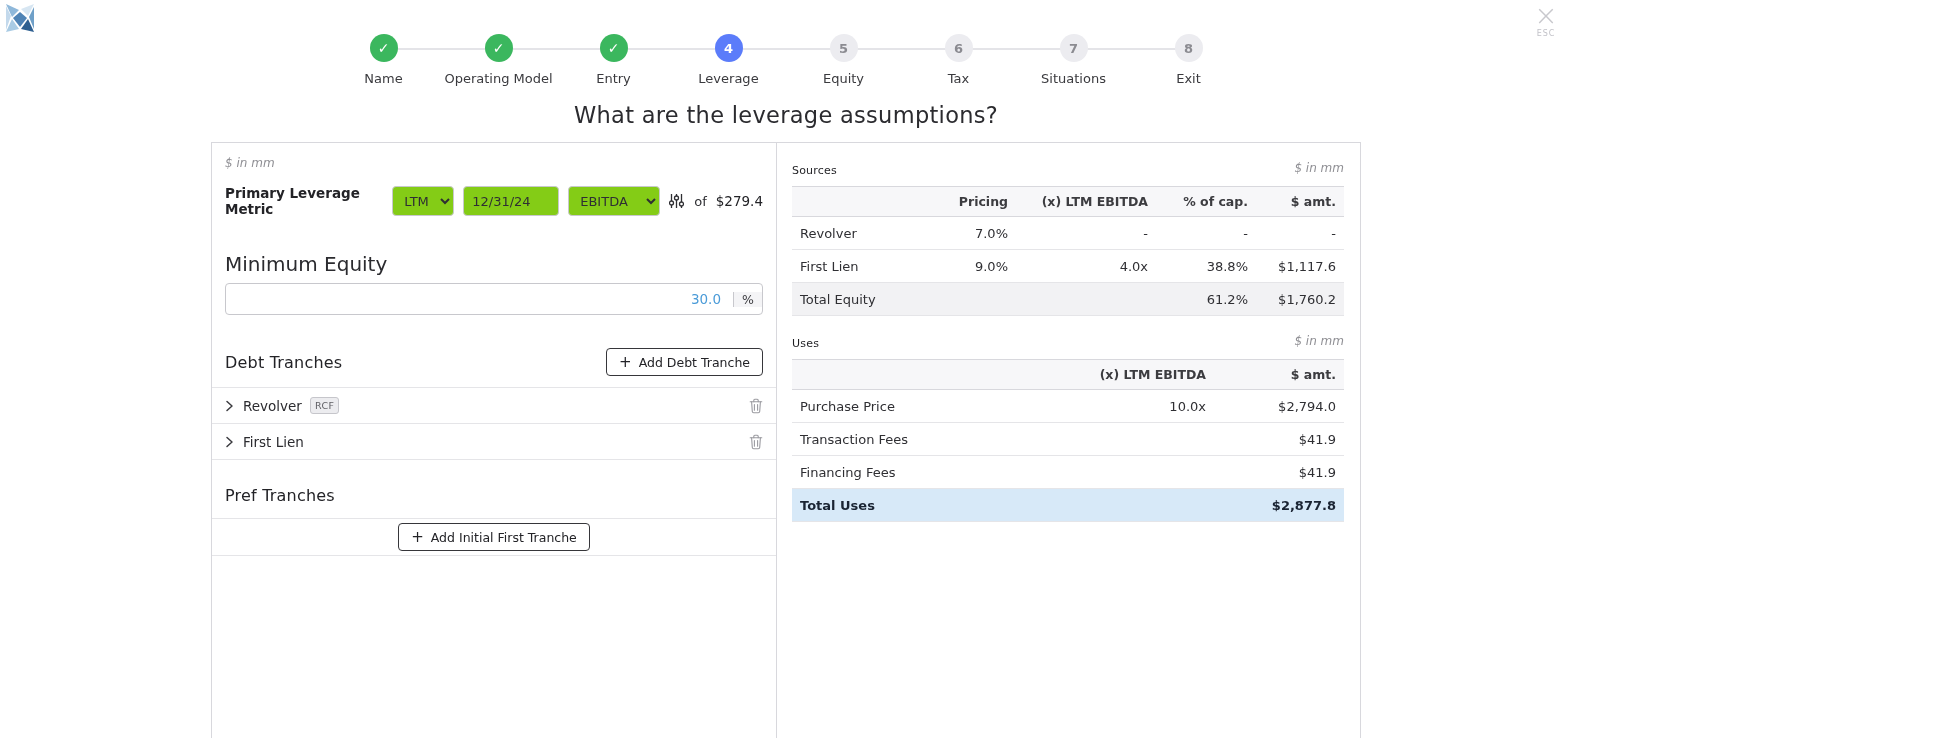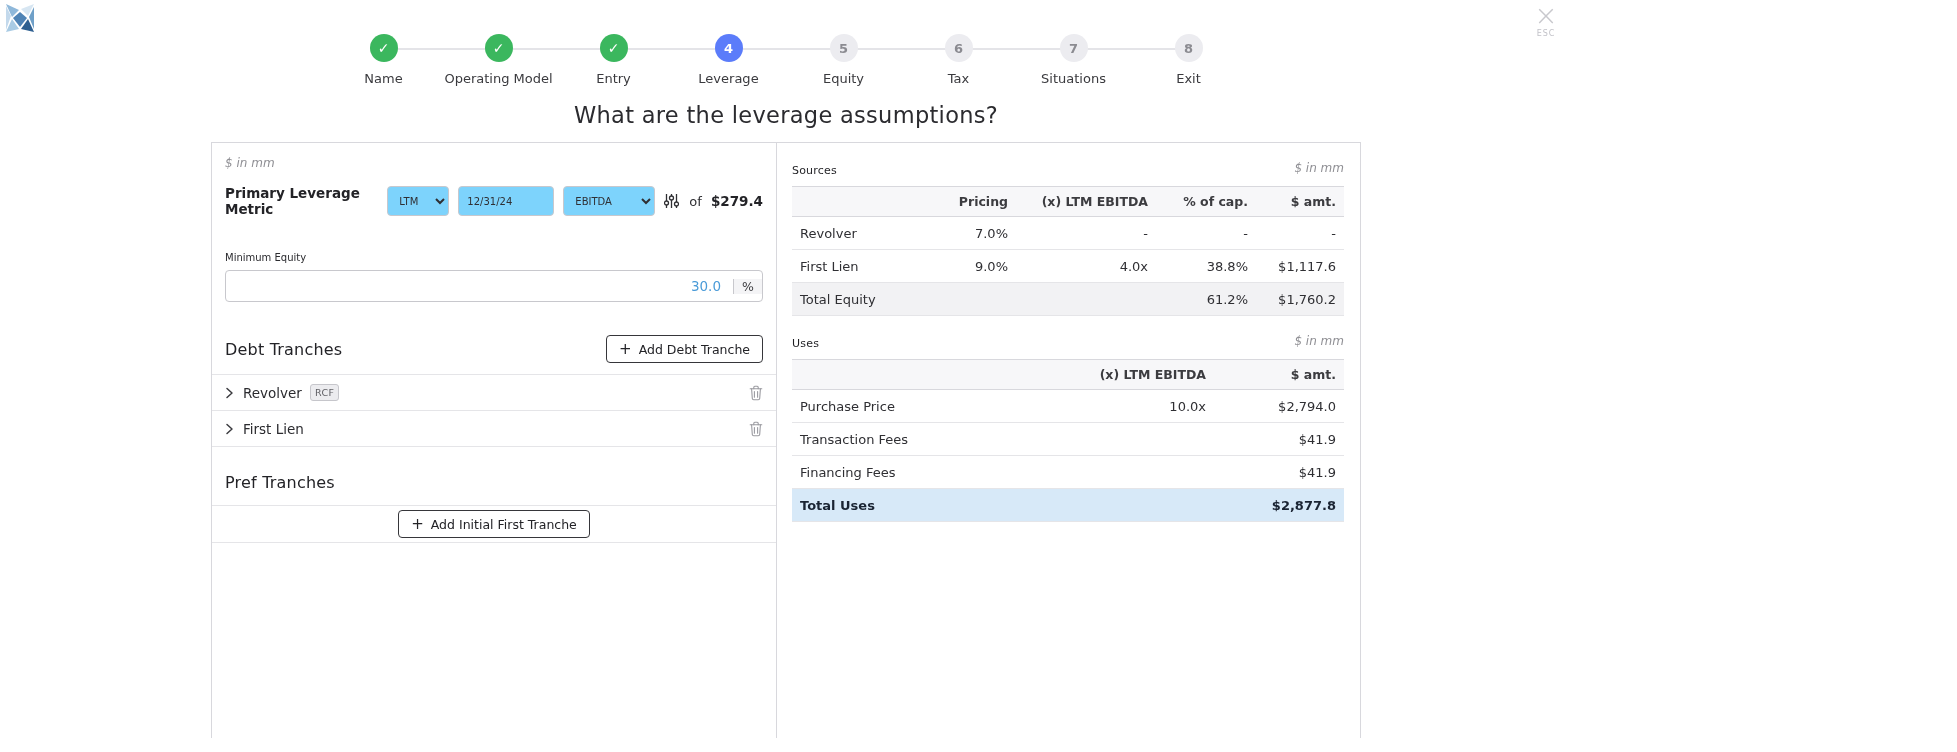--- a/index.html
+++ b/index.html
@@ -47,31 +47,31 @@
 
   
   .units { font-style: italic; font-size: 12px; color: #909095; }
   .left-units { margin: 13px 13px 0; }
 
   .primary-row { display: flex; align-items: center; margin: 15px 13px 0; }
   .primary-label { font-weight: bold; font-size: 13.5px; flex: 1; color: #232327; }
   .controls { display: flex; align-items: center; gap: 9px; }
   .ctl-select, .ctl-input {
     height: 30px; border: 1px solid #c8c8cd; border-radius: 4px;
-    font-family: inherit; font-size: 10px; color: #2f2f33; background: #7dd3fc;
+    font-family: inherit; font-size: 13px; color: #2f2f33; background: #84cc16;
   }
   .ctl-select { padding: 0 2px 0 7px; }
   .w-ltm { width: 62px; }
   .w-date { width: 96px; padding: 0 8px; }
   .w-metric { width: 92px; }
   .of { font-size: 13px; margin-left: 1px; }
-  .of-value { font-weight: bold; font-size: 13.5px; color: #232327; }
+  .of-value { font-weight: normal; font-size: 13.5px; color: #232327; }
   .sliders-svg { display: block; }
 
-  .min-equity-label { margin: 35px 13px 7px; font-size: 10px; color: #2b2b2f; }
+  .min-equity-label { margin: 35px 13px 7px; font-size: 20px; color: #2b2b2f; }
   .input-group { display: flex; margin: 0 13px; height: 32px; border: 1px solid #c8c8cd; border-radius: 4px; overflow: hidden; background: #fff; align-items: center; }
   .pct-input { flex: 1; border: none; outline: none; text-align: right; padding-right: 12px; font-family: inherit; font-size: 13.5px; color: #4a9bd8; }
   .suffix { width: 29px; background: #f4f4f6; border-left: 1px solid #c8c8cd; display: flex; align-items: center; justify-content: center; font-size: 12.5px; color: #3c3c40; }
 
   .section-header { display: flex; align-items: center; justify-content: space-between; margin: 33px 13px 11px; }
   .section-header h3, .pref-heading { font-size: 16px; font-weight: 500; color: #232327; letter-spacing: 0.2px; }
 
   .add-btn {
     display: inline-flex; align-items: center; gap: 7px;
     height: 28px; padding: 0 12px; background: #fff;

